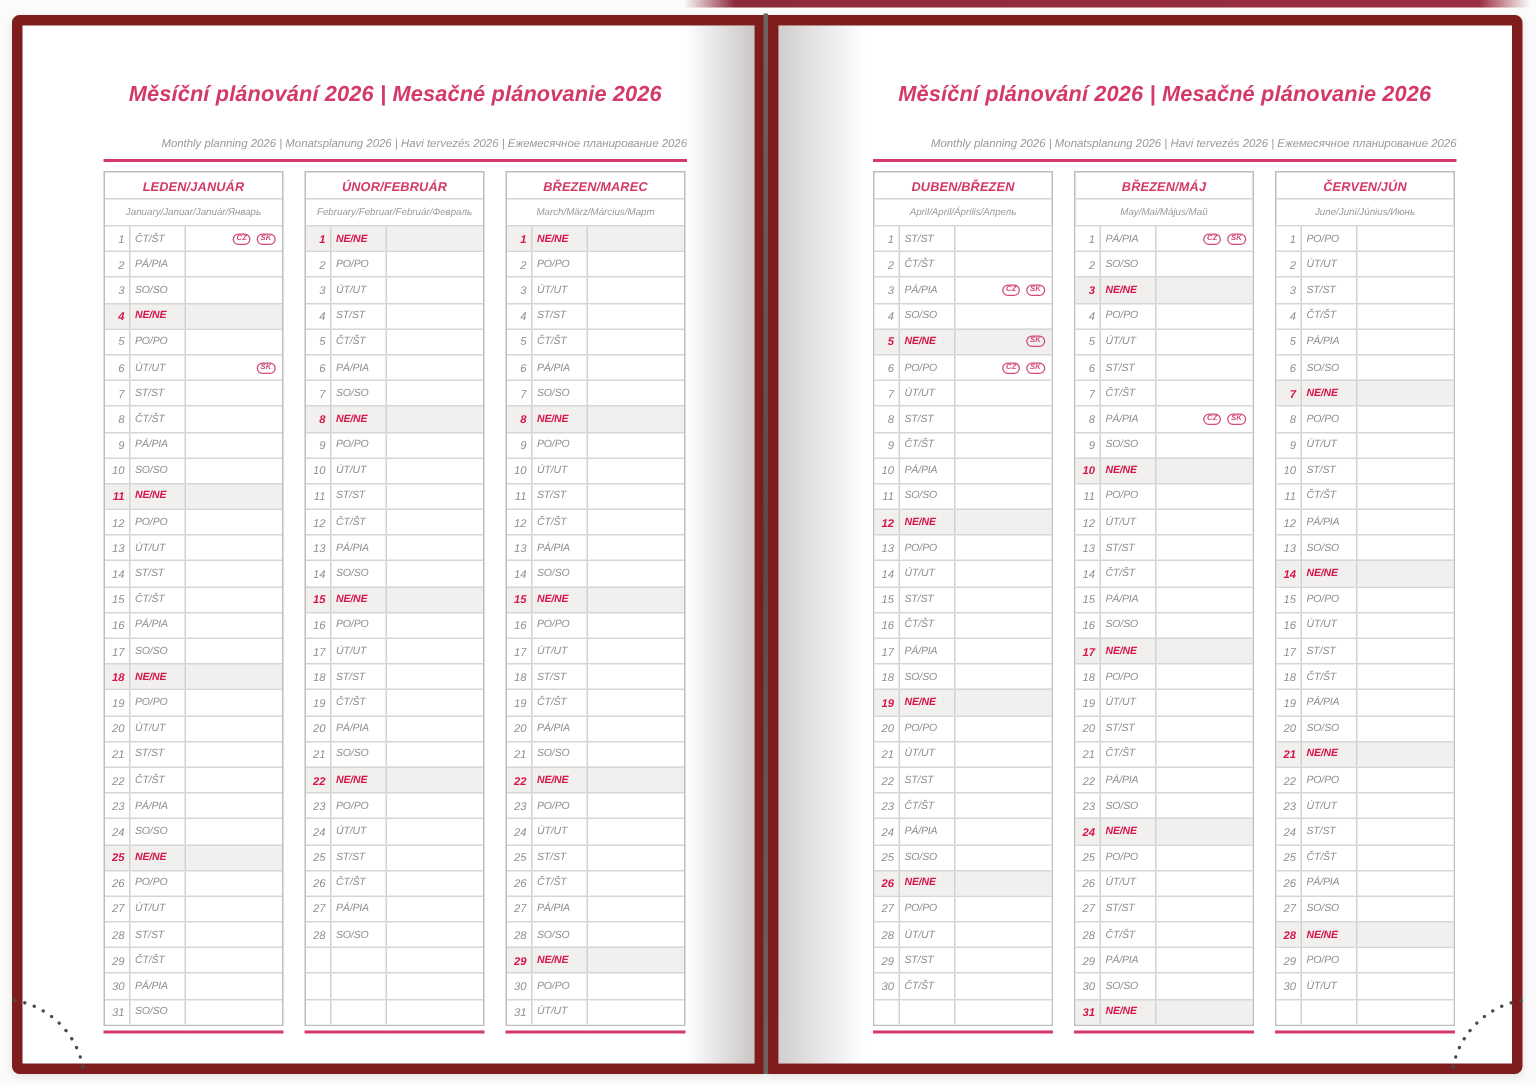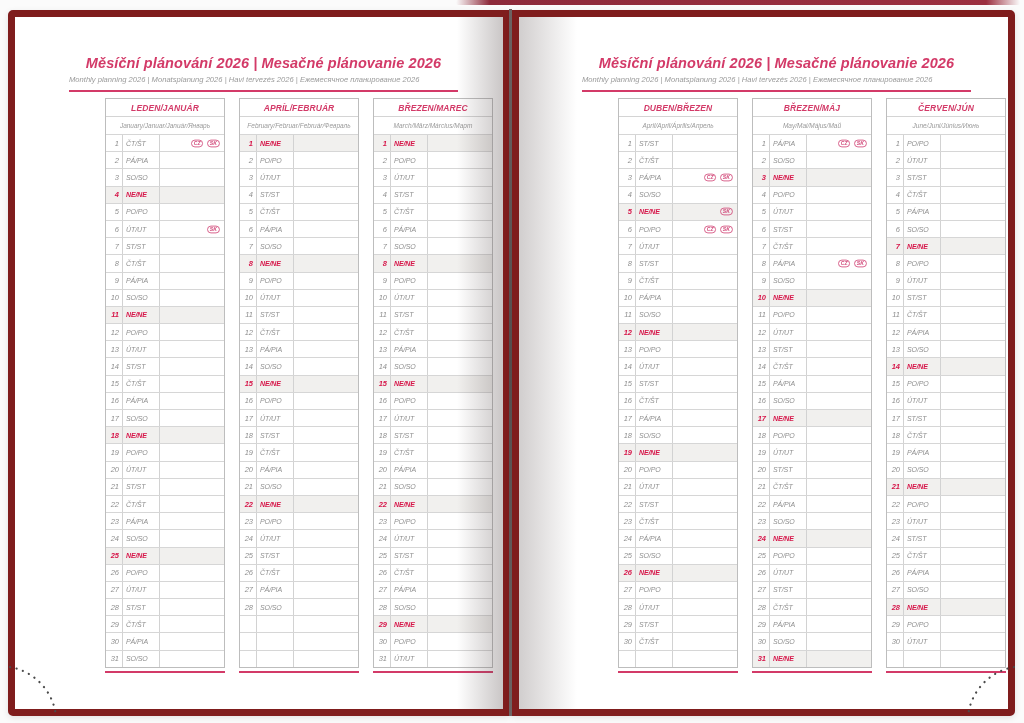--- a/index.html
+++ b/index.html
@@ -39,26 +39,26 @@
   .page-content{box-sizing:border-box;}
   #page-left .page-content{padding:38px 0 0 54px;width:389px;}
   #page-right .page-content{padding:38px 0 0 63px;width:389px;}
 
   .page-title{
     width:389px;text-align:center;
     font-size:14.5px;font-weight:bold;color:var(--accent);
     letter-spacing:0.1px;white-space:nowrap;
   }
   .page-subtitle{
-    width:389px;text-align:left;margin-top:4px;
+    width:389px;text-align:right;margin-top:20px;
     font-size:7.6px;color:#9a9a9a;white-space:nowrap;letter-spacing:0px;
   }
   .title-rule{width:389px;height:2px;background:var(--accent);margin-top:6px;margin-bottom:6px;}
 
-  .months-row{display:flex;gap:14px;width:389px;margin-left:36px;}
+  .months-row{display:flex;gap:14px;width:389px;}
   .month{width:120px;}
   .month-box{border:1px solid #bdbdbd;background:#fff;}
   .m-name{
     height:17px;display:flex;align-items:center;justify-content:center;
     color:var(--accent);font-weight:bold;font-size:8.5px;letter-spacing:0.1px;
     white-space:nowrap;
   }
   .m-langs{
     height:17px;display:flex;align-items:center;justify-content:center;
     color:#9a9a9a;font-size:6.5px;border-top:1px solid #d4d4d4;white-space:nowrap;
@@ -268,21 +268,21 @@
                 <div class="c-num">31</div>
                 <div class="c-day">SO/SO</div>
                 <div class="c-note"></div>
               </div>
             </div>
         </div>
         <div class="m-underline"></div>
       </div>
       <div class="month">
         <div class="month-box">
-          <div class="m-name">APRÍL/FEBRUÁR</div>
+          <div class="m-name">ÚNOR/FEBRUÁR</div>
           <div class="m-langs">February/Februar/Február/Февраль</div>
           <div class="m-rows">
               <div class="row sun">
                 <div class="c-num">1</div>
                 <div class="c-day">NE/NE</div>
                 <div class="c-note"></div>
               </div>
               <div class="row">
                 <div class="c-num">2</div>
                 <div class="c-day">PO/PO</div>

